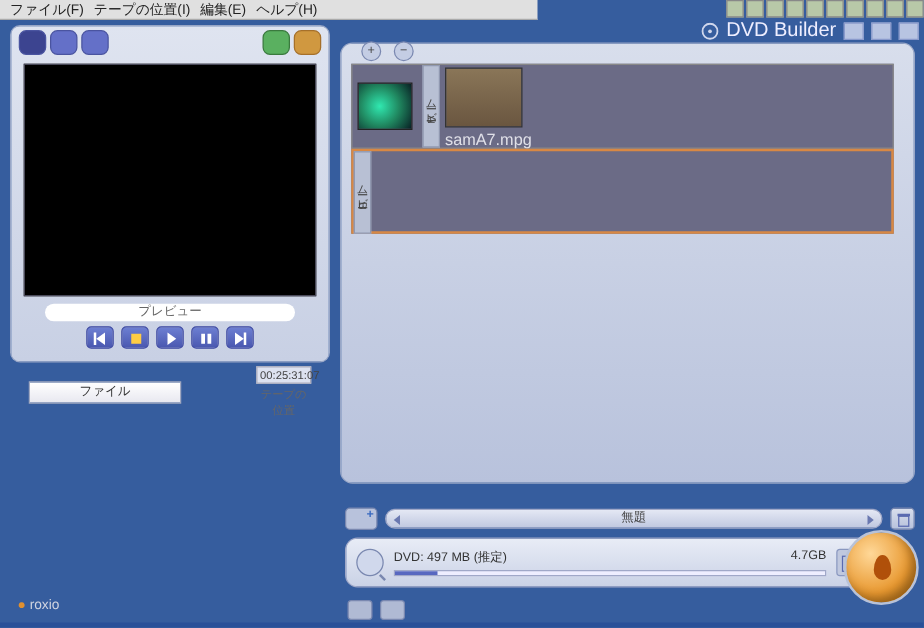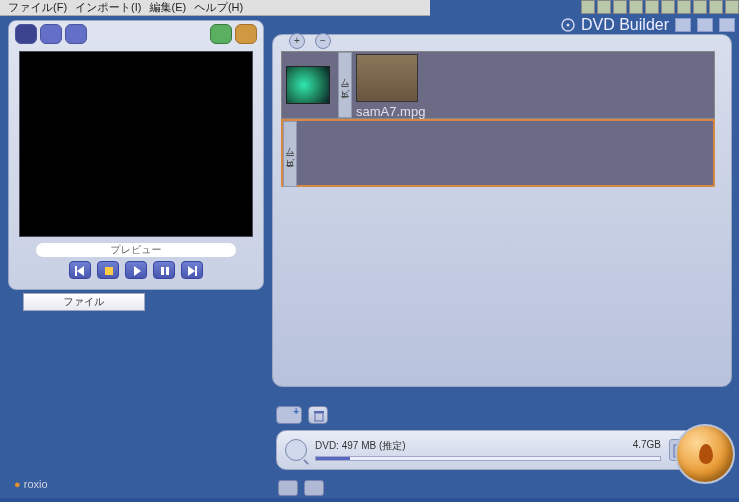--- a/index.html
+++ b/index.html
@@ -99,21 +99,21 @@
   <div class="ts"></div>
   <div class="ts"></div>
   <div class="ts"></div>
   <div class="ts"></div>
   <div class="ts"></div>
   <div class="ts"></div>
 </div>
 
 <div class="menubar">
   <span>ファイル(F)</span>
-  <span>インポート(I)</span>
+  <span>テープの位置(I)</span>
   <span>編集(E)</span>
   <span>ヘルプ(H)</span>
 </div>
 
 <div class="titleright">
   <svg width="14" height="14">
       <circle cx="7" cy="7" r="6" fill="none" stroke="#cfd6ec" stroke-width="1.5"></circle>
       <circle cx="7" cy="7" r="1.5" fill="#cfd6ec"></circle>
     </svg>
   <span>DVD Builder</span>
@@ -161,20 +161,24 @@
           <polygon points="3,2 10,7 3,12" fill="#fff"></polygon>
           <rect x="10" y="2" width="2" height="10" fill="#fff"></rect>
         </svg>
       </div>
   </div>
 
   <div class="capsection">
     <div class="caprow" style="margin-top:14px;">
       <div class="capbtn">ファイル</div>
       <div style="flex:1"></div>
+      <div>
+        <div class="smallbox">00:25:31:07</div>
+        <div class="smalllabel">テープの位置</div>
+      </div>
     </div>
   </div>
 </div>
 
 <div class="rightpanel">
   <div class="zoomrow">
     <div class="zoombtn">+</div>
     <div class="zoombtn">−</div>
   </div>
   <div class="track trackA">
@@ -183,20 +187,21 @@
     <div class="clip"></div>
     <div class="cliplabel">samA7.mpg</div>
   </div>
   <div class="track trackB">
     <div class="tracktab">ムービーB</div>
   </div>
 </div>
 
 <div class="footerrow1">
   <div class="addbtn"></div>
+  <div class="menutitle">無題</div>
   <div class="trashbtn">
     <svg width="14" height="14">
         <rect x="3" y="4" width="8" height="8" fill="none" stroke="#5a6ab0" stroke-width="1"></rect>
         <rect x="2" y="2" width="10" height="2" fill="#5a6ab0"></rect>
       </svg>
   </div>
 </div>
 
 <div class="footerrow2">
   <div class="zoomlens"></div>

